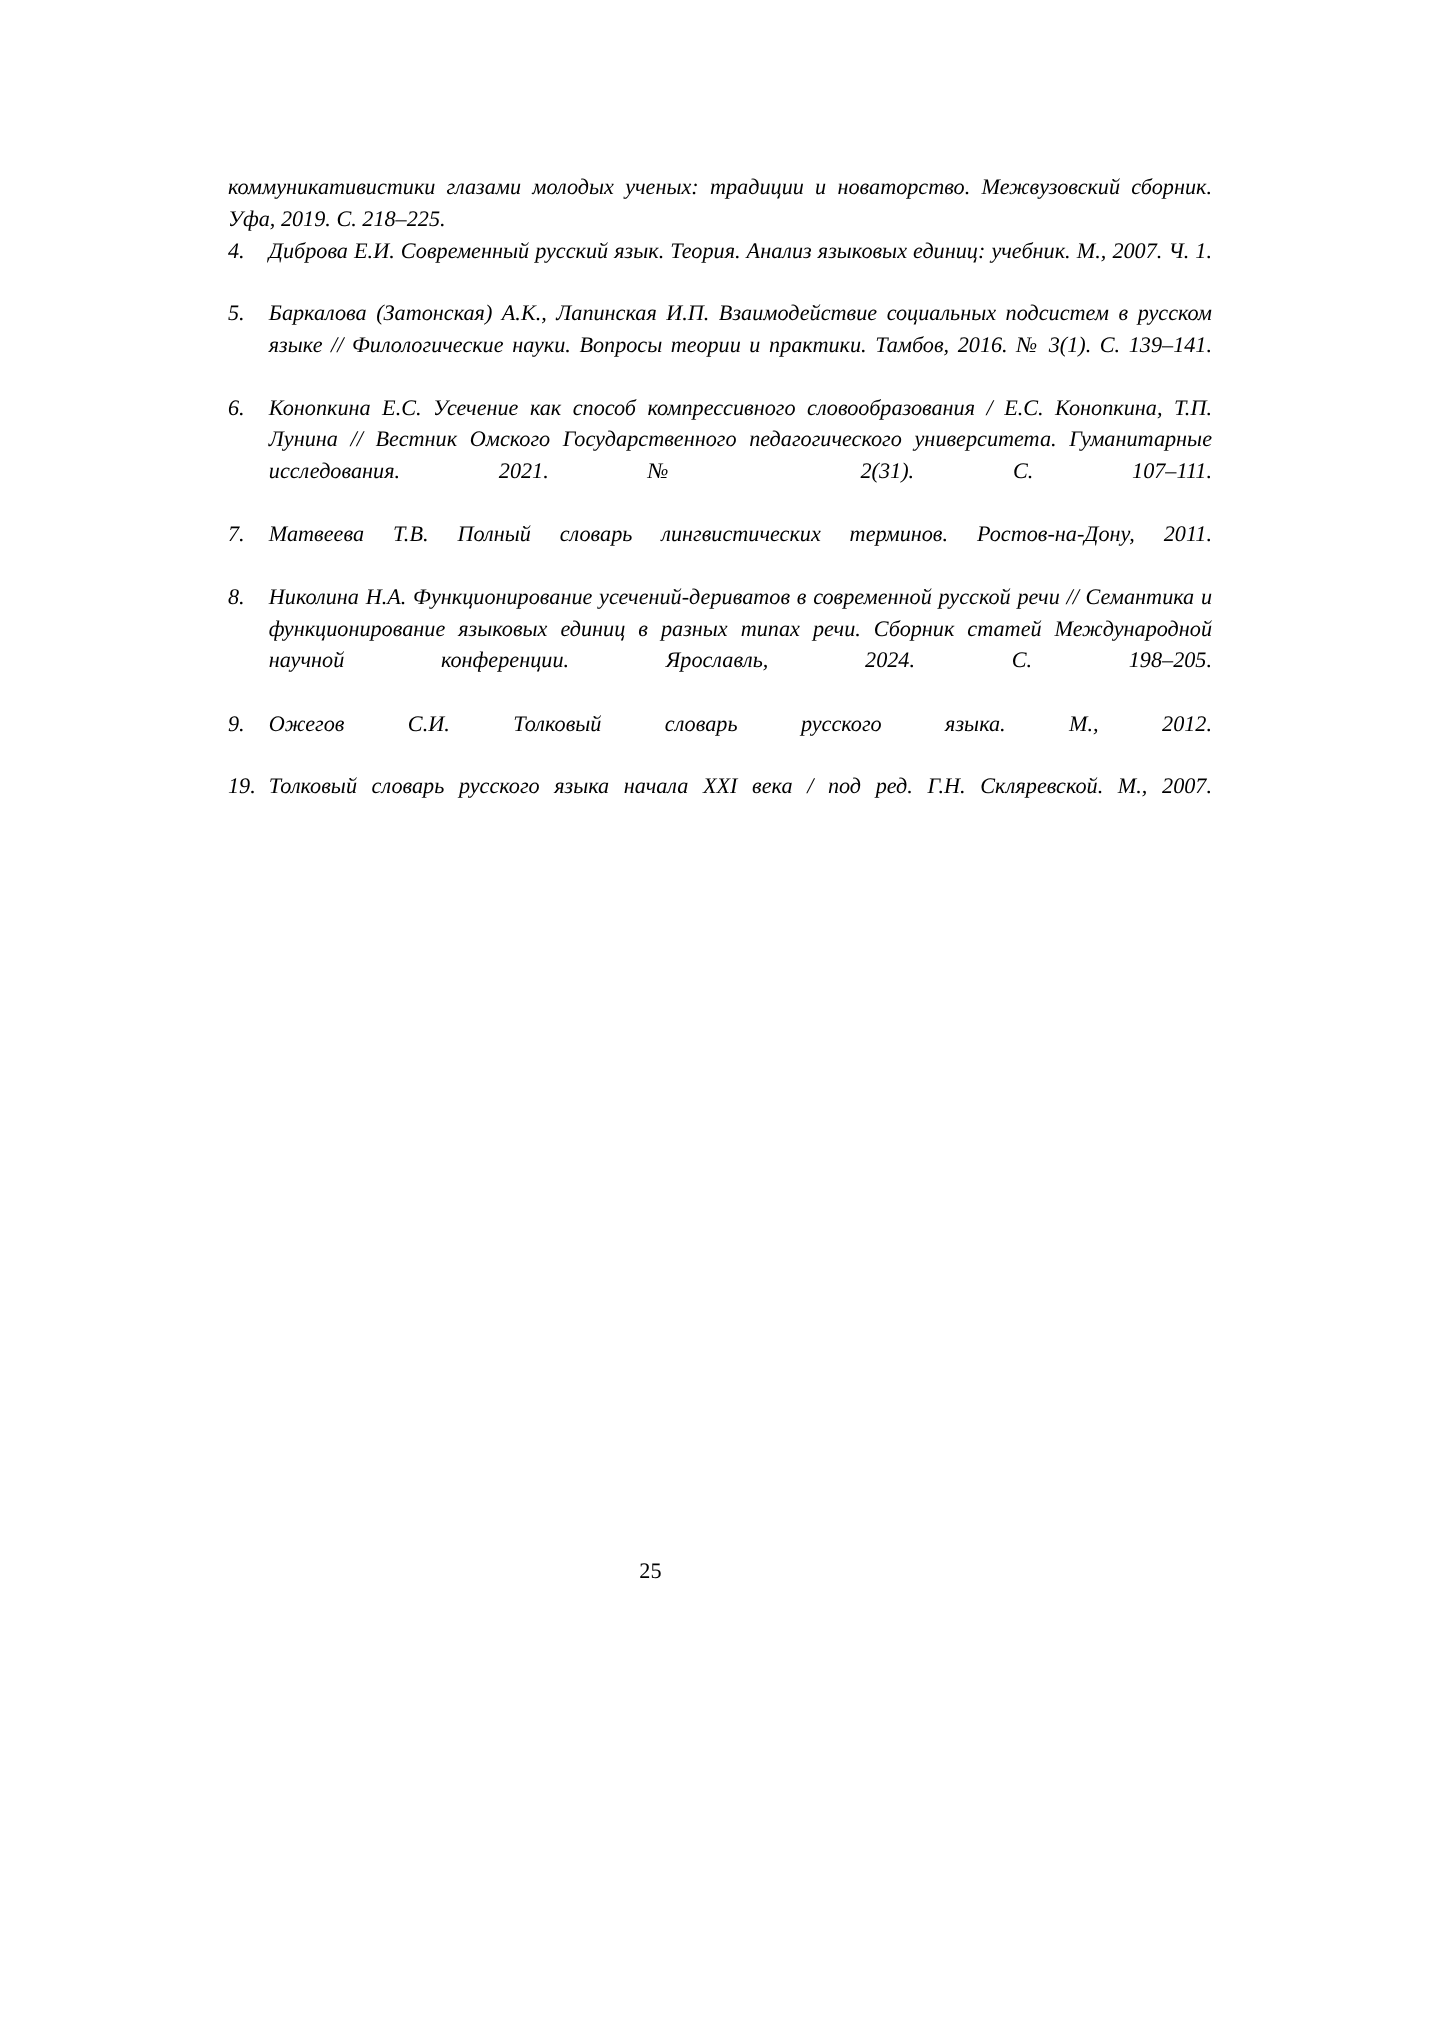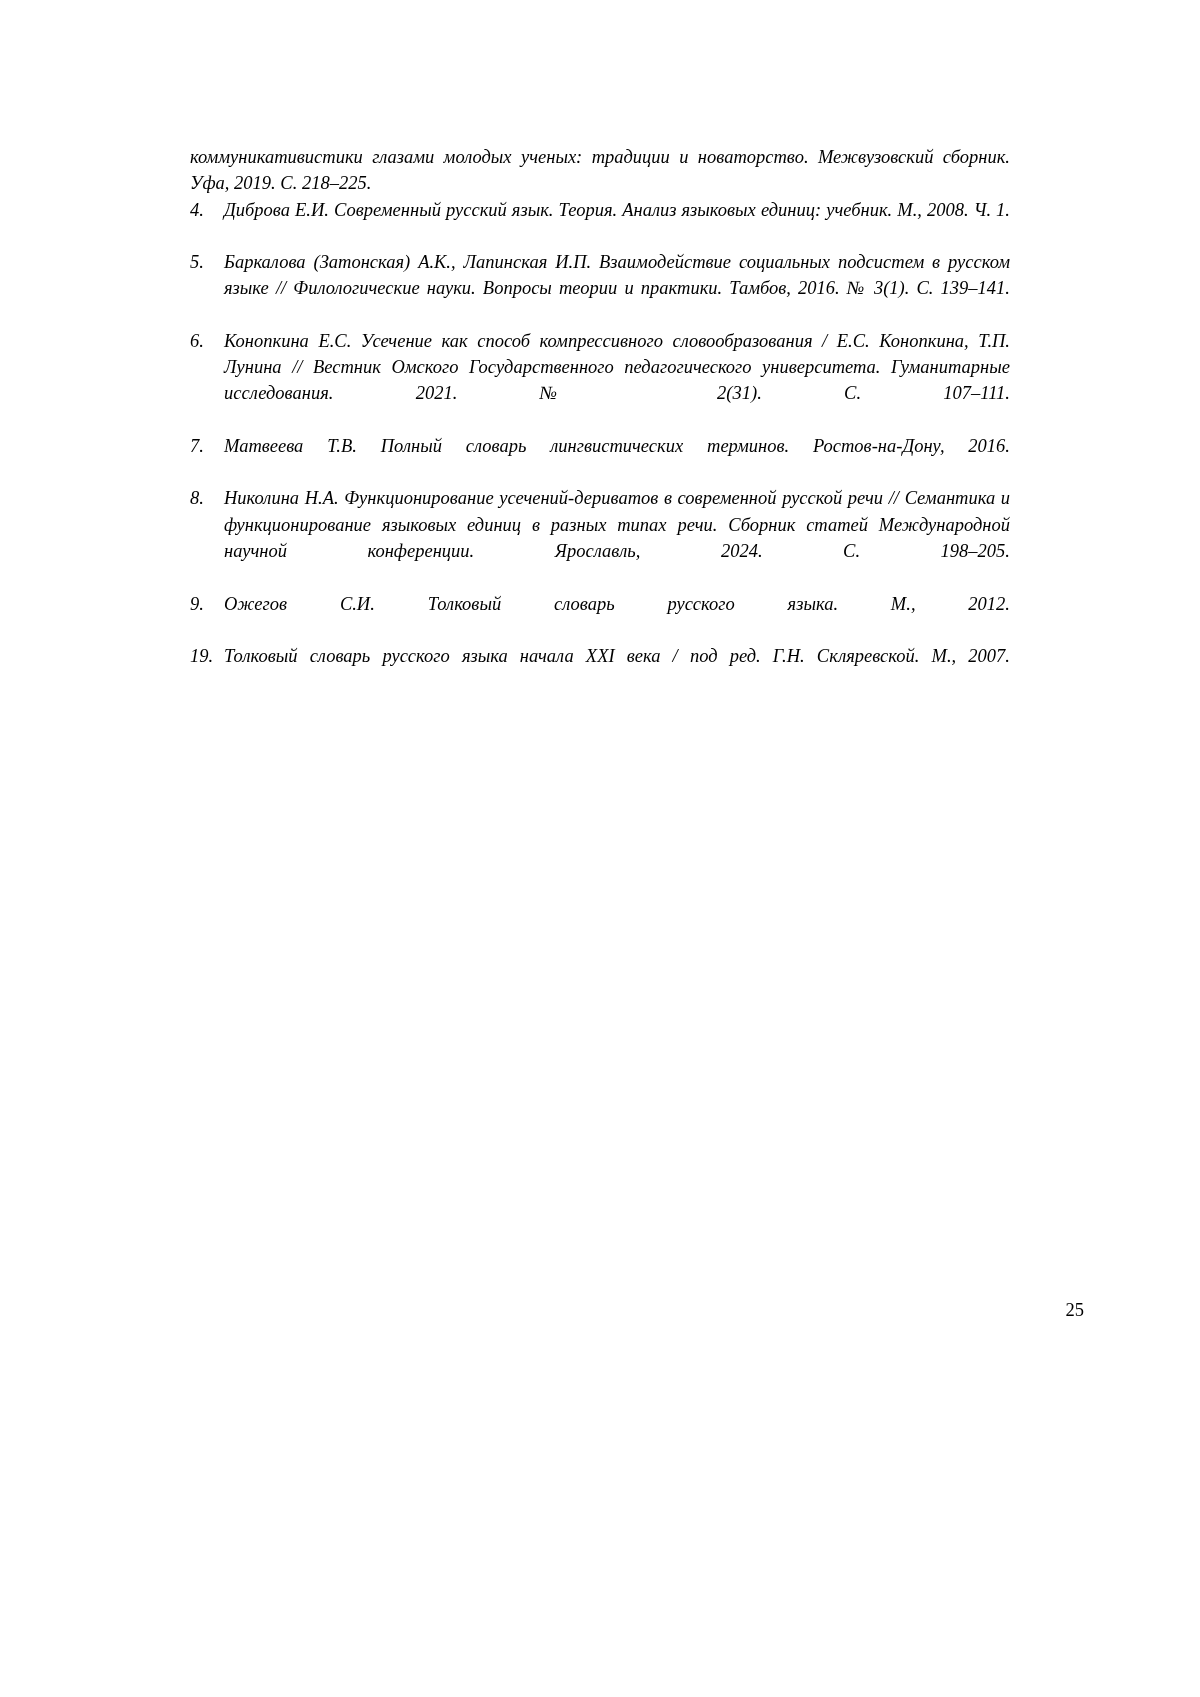--- a/index.html
+++ b/index.html
@@ -70,55 +70,55 @@
   .ref-text::after {
     content: "";
     display: inline-block;
     width: 100%;
   }
   .page-number {
     position: absolute;
     left: 0;
     top: 1288px;
     width: 1084px;
-    text-align: right;
+    text-align: center;
     font-size: 18.5px;
     font-style: normal;
     font-family: "Liberation Serif", serif;
   }
 </style>
 </head>
 <body>
 
 <div class="page">
 
   <div class="content">
 
     <p class="para cont-para">коммуникативистики глазами молодых ученых: традиции и новаторство. Межвузовский сборник. Уфа, 2019. С. 218–225.</p>
 
     <div class="ref-list">
 
       <div class="ref-item">
         <span class="ref-num">4.</span>
-        <span class="ref-text">Диброва Е.И. Современный русский язык. Теория. Анализ языковых единиц: учебник. М., 2008. Ч. 1.</span>
+        <span class="ref-text">Диброва Е.И. Современный русский язык. Теория. Анализ языковых единиц: учебник. М., 2007. Ч. 1.</span>
       </div>
 
       <div class="ref-item">
         <span class="ref-num">5.</span>
         <span class="ref-text">Баркалова (Затонская) А.К., Лапинская И.П. Взаимодействие социальных подсистем в русском языке // Филологические науки. Вопросы теории и практики. Тамбов, 2016. № 3(1). С. 139–141.</span>
       </div>
 
       <div class="ref-item">
         <span class="ref-num">6.</span>
         <span class="ref-text">Конопкина Е.С. Усечение как способ компрессивного словообразования / Е.С. Конопкина, Т.П. Лунина // Вестник Омского Государственного педагогического университета. Гуманитарные исследования. 2021. № 2(31). С. 107–111.</span>
       </div>
 
       <div class="ref-item">
         <span class="ref-num">7.</span>
-        <span class="ref-text">Матвеева Т.В. Полный словарь лингвистических терминов. Ростов-на-Дону, 2016.</span>
+        <span class="ref-text">Матвеева Т.В. Полный словарь лингвистических терминов. Ростов-на-Дону, 2011.</span>
       </div>
 
       <div class="ref-item">
         <span class="ref-num">8.</span>
         <span class="ref-text">Николина Н.А. Функционирование усечений-дериватов в современной русской речи // Семантика и функционирование языковых единиц в разных типах речи. Сборник статей Международной научной конференции. Ярославль, 2024. С. 198–205.</span>
       </div>
 
       <div class="ref-item">
         <span class="ref-num">9.</span>
         <span class="ref-text">Ожегов С.И. Толковый словарь русского языка. М., 2012.</span>

